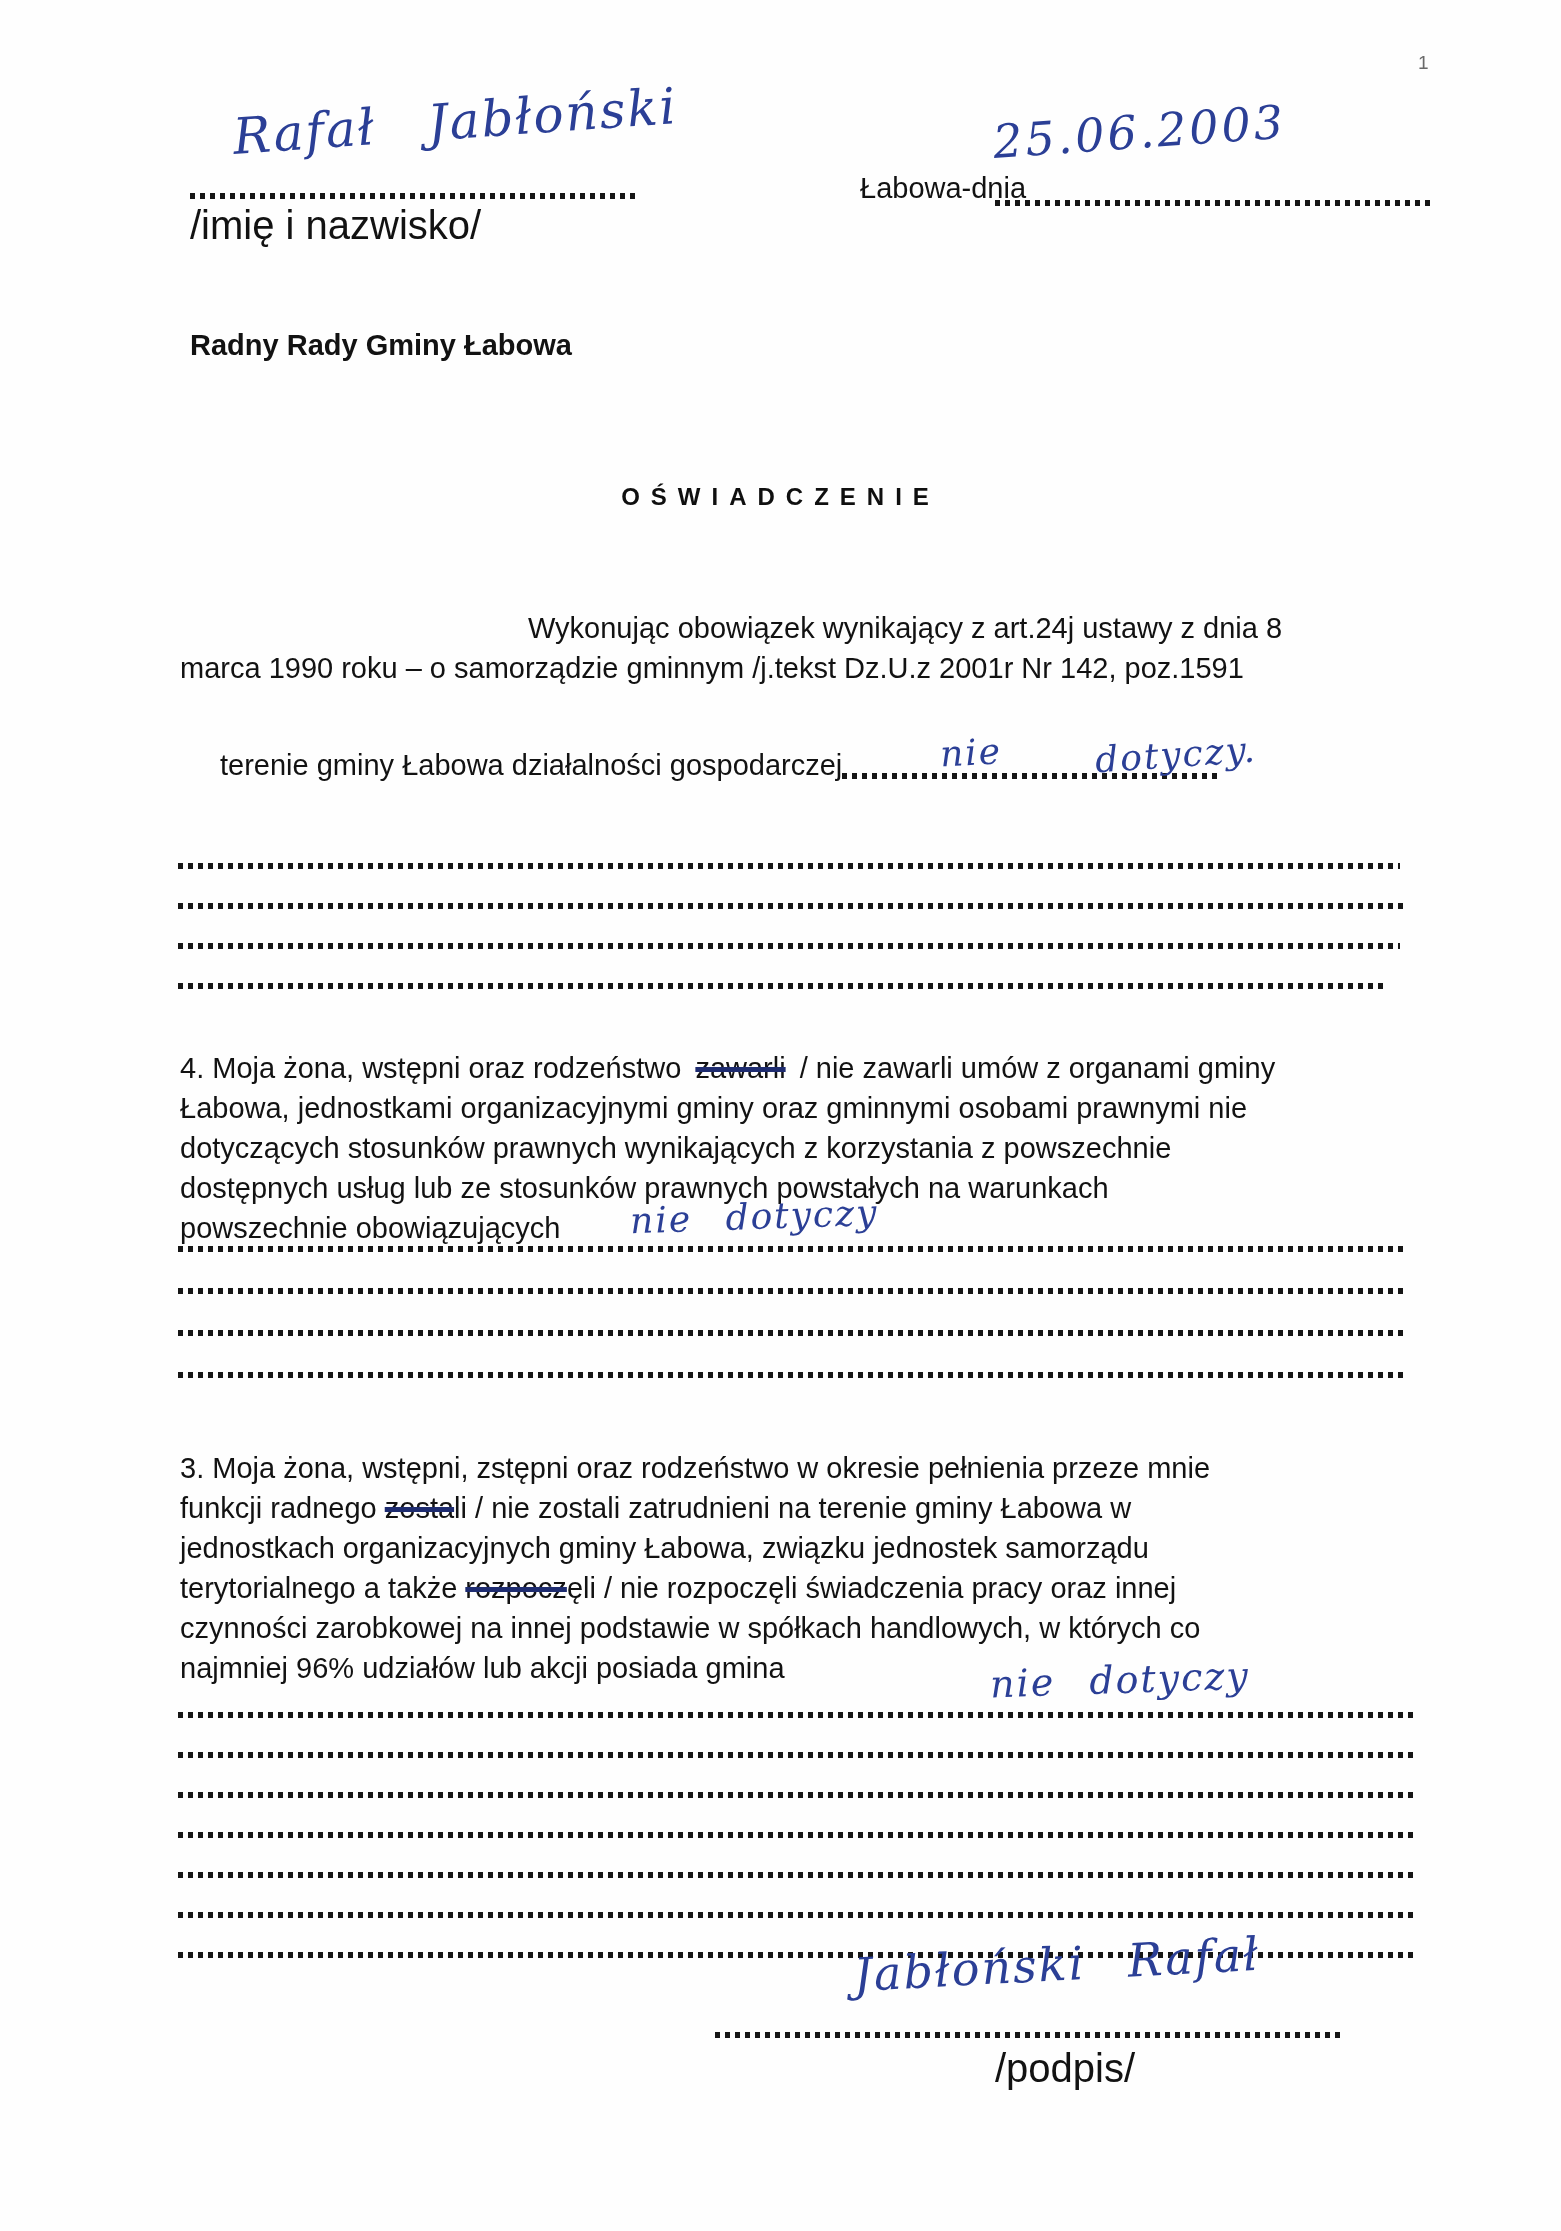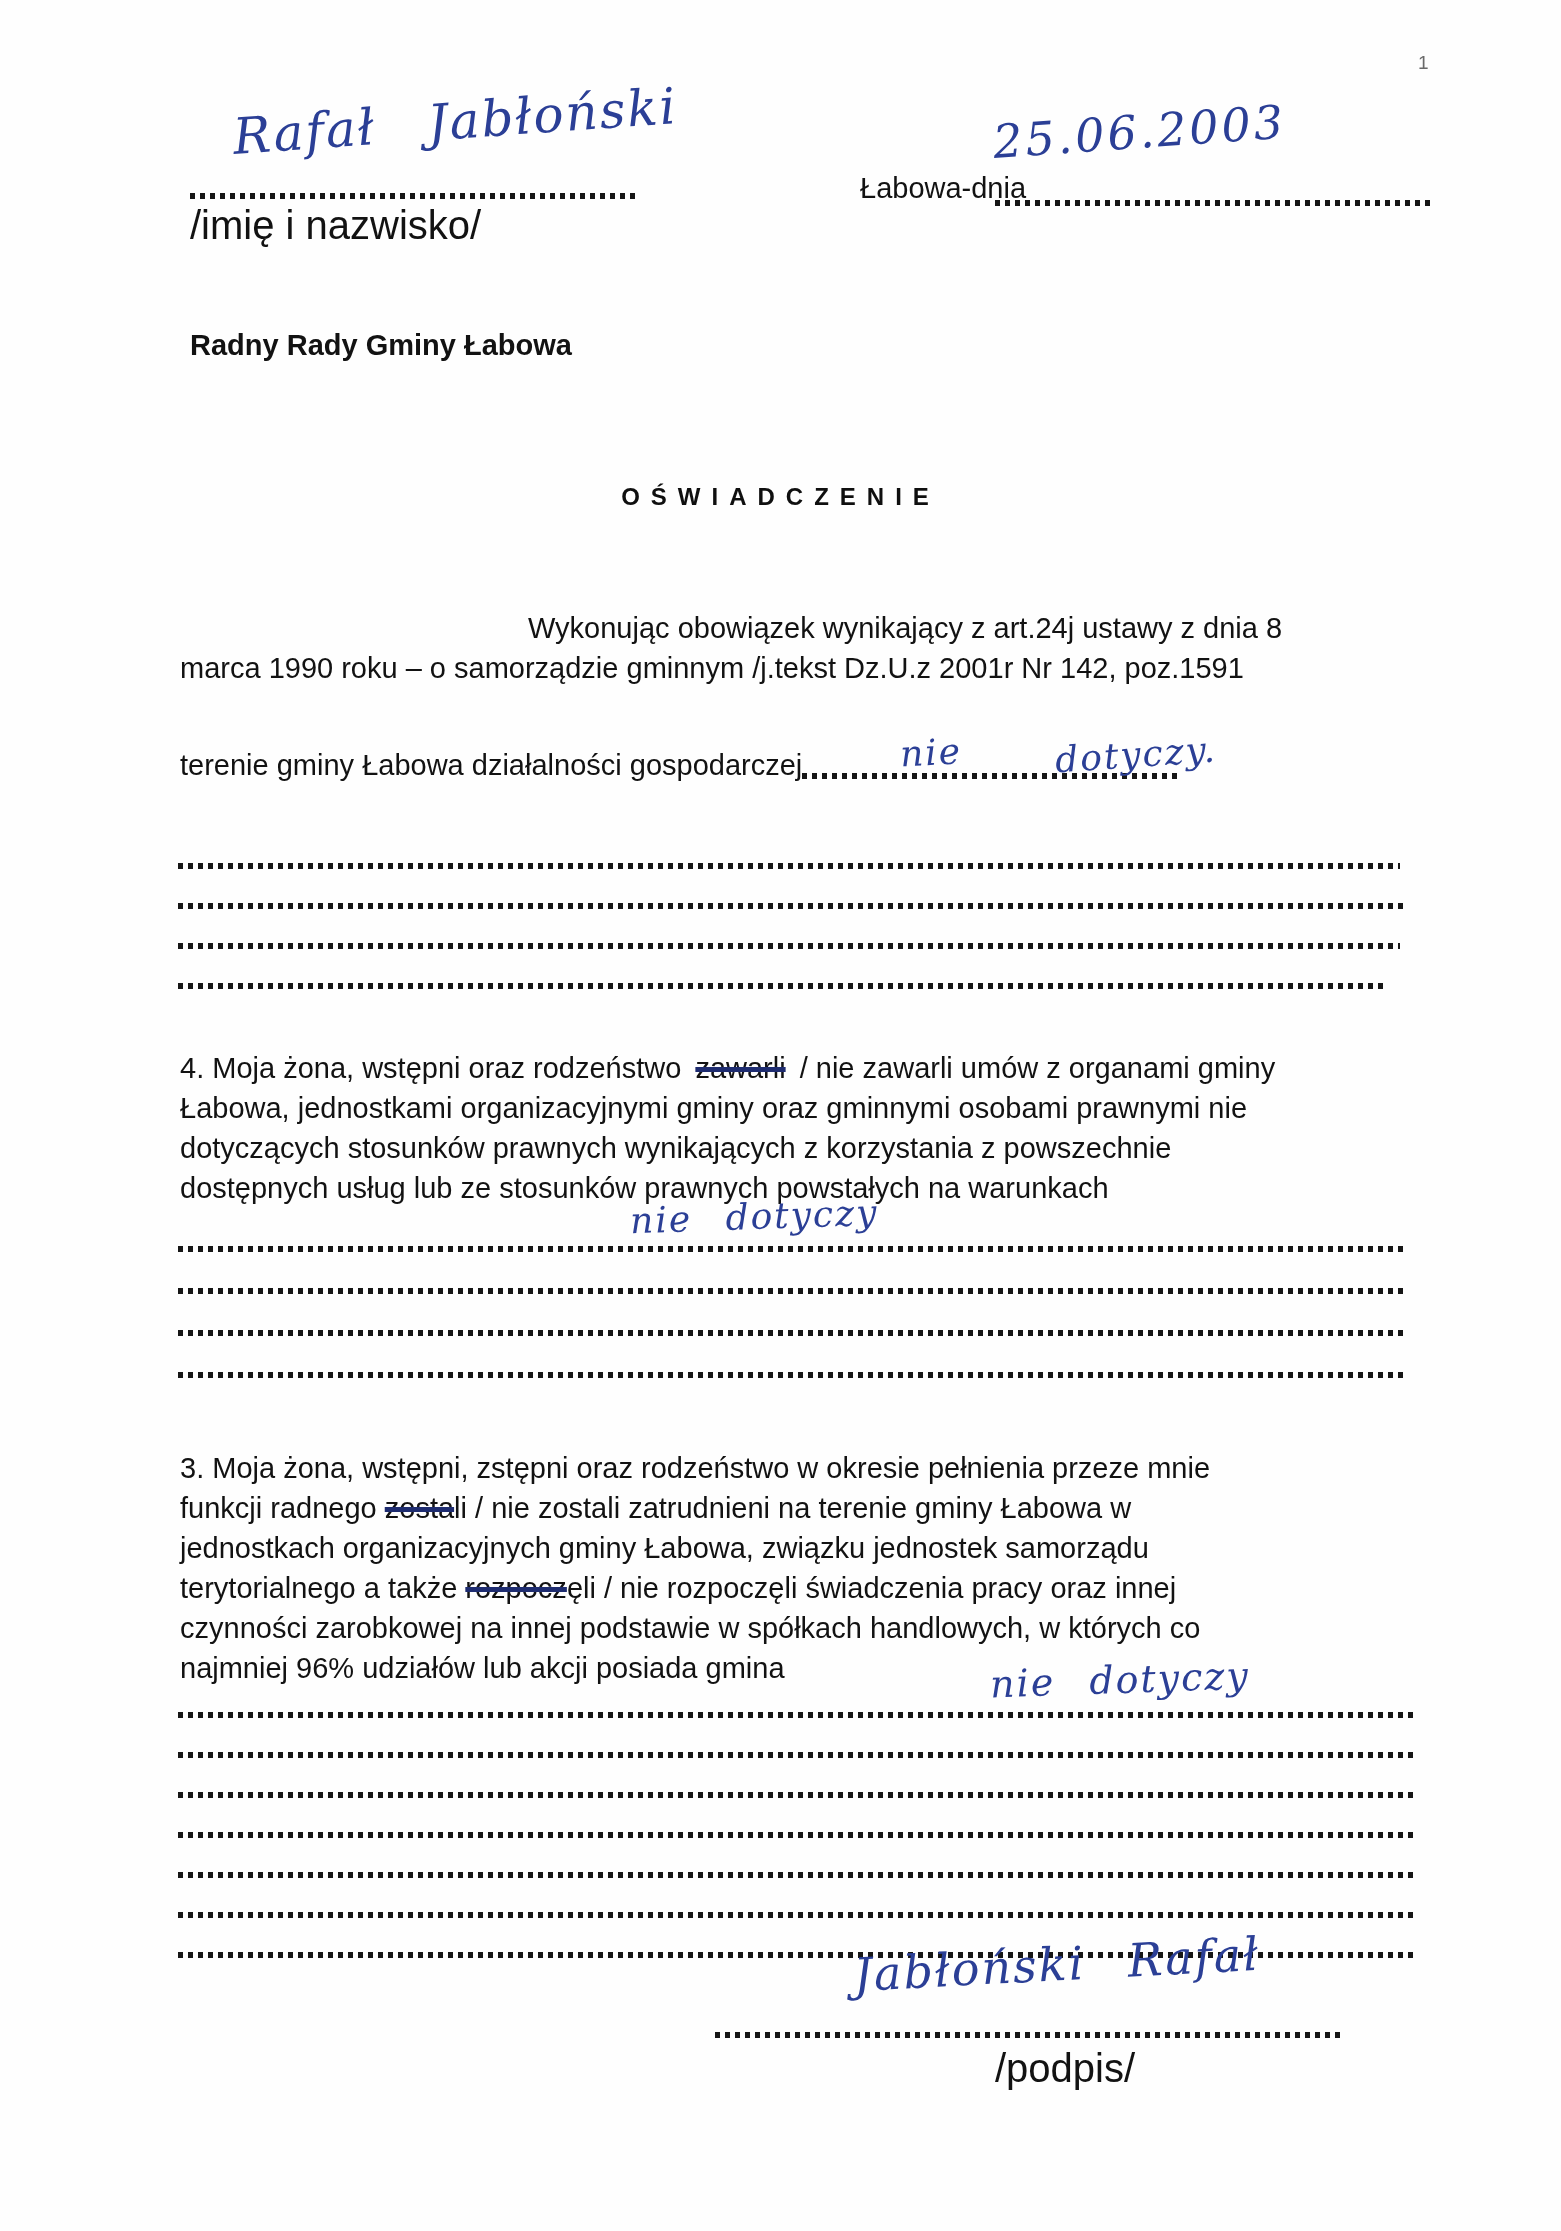--- a/index.html
+++ b/index.html
@@ -49,21 +49,21 @@
   }
 
   .title {
     left: 0; right: 0;
     text-align: center;
     font-size: 24px;
     font-weight: bold;
     letter-spacing: 11px;
     color: #0f0f0f;
   }
-  .flex-line { display: flex; position: relative; }
+  .flex-line { display: flex; position: relative; margin-left: 40px; }
   .flex-line .dot-fill { flex: 0 0 auto; }
   .corner-mark { font-size: 19px; color: #6a6a6a; }
 </style>
 </head>
 <body>
 
 <div class="page">
 
   <div class="abs corner-mark" style="left:1418px; top:52px;">1</div>
 
@@ -100,20 +100,21 @@
 
   <div class="abs body-text" style="left:180px; top:1048px; width:1225px;">
     <div>
       <span>4. Moja żona, wstępni oraz rodzeństwo</span>
       <span class="struck" style="margin-left:6px; margin-right:6px;">zawarli</span>
       <span>/ nie zawarli  umów z organami gminy</span>
     </div>
     <div>Łabowa, jednostkami organizacyjnymi gminy oraz gminnymi osobami prawnymi nie</div>
     <div>dotyczących stosunków prawnych wynikających z korzystania z powszechnie</div>
     <div>dostępnych usług lub ze stosunków prawnych powstałych na warunkach</div>
+    <div>powszechnie obowiązujących</div>
   </div>
   <div class="abs ink nd" style="left:630px; top:1196px; transform:rotate(-2deg);">nie dotyczy</div>
 
   <div class="abs dotline" style="left:178px; top:1246px; width:1230px;"></div>
   <div class="abs dotline" style="left:178px; top:1288px; width:1230px;"></div>
   <div class="abs dotline" style="left:178px; top:1330px; width:1230px;"></div>
   <div class="abs dotline" style="left:178px; top:1372px; width:1230px;"></div>
 
   <div class="abs body-text" style="left:180px; top:1448px; width:1235px;">
     <div>3. Moja żona, wstępni, zstępni oraz rodzeństwo w okresie pełnienia przeze mnie</div>

